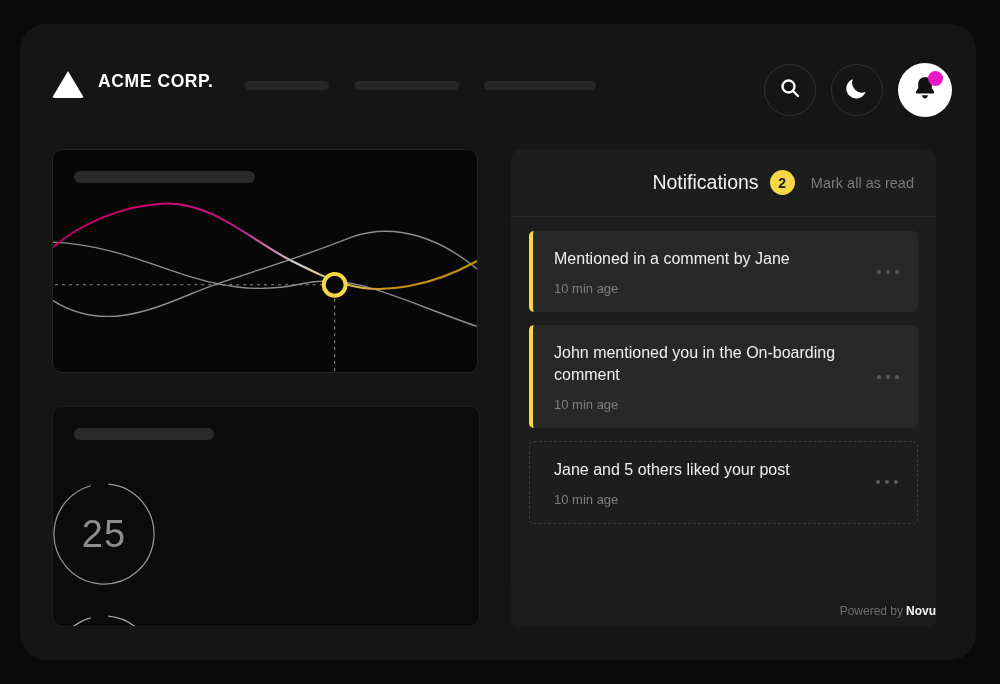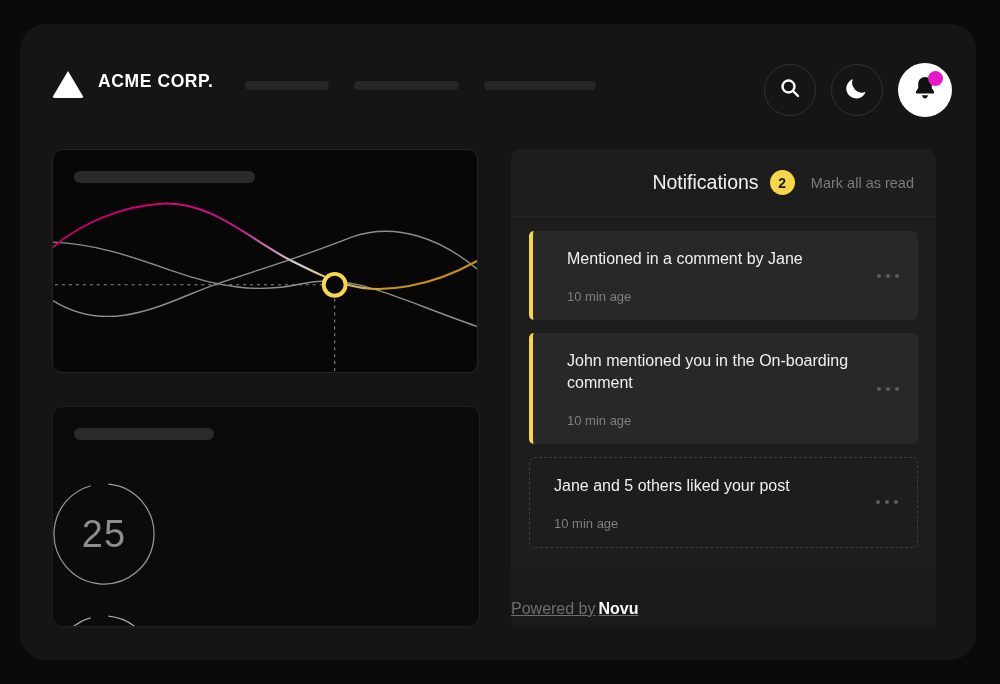--- a/index.html
+++ b/index.html
@@ -246,40 +246,40 @@
     position: relative;
     border-radius: 5px;
     padding: 17px 60px 16px 25px;
     margin-bottom: 13px;
     min-height: 72px;
   }
 
   .notif-item.unread {
     background: #282828;
     border-left: 4px solid #f7d648;
-    padding-left: 34px;
+    padding-left: 21px;
   }
 
   .notif-item.read {
     background: transparent;
     border: 1px dashed #3c3c3c;
     padding-left: 24px;
   }
 
   .notif-text {
     color: #f0f0f0;
     font-size: 16px;
     line-height: 1.33;
     font-weight: normal;
   }
 
   .notif-time {
     color: #7e7e7e;
     font-size: 13px;
-    margin-top: 20px;
+    margin-top: 12px;
   }
 
   .notif-menu {
     position: absolute;
     right: 19px;
     top: 50%;
     transform: translateY(-50%);
     display: flex;
     gap: 5px;
   }
@@ -298,24 +298,23 @@
     height: 62px;
     background: linear-gradient(to bottom, rgba(29,29,29,0) 0%, rgba(26,26,26,0.85) 42%, #1a1a1a 72%);
     pointer-events: none;
   }
 
   .panel-footer {
     position: absolute;
     left: 0;
     bottom: 9px;
     width: 100%;
-    text-align: left;
-    font-size: 16px;
+    text-align: right;
+    font-size: 12px;
     color: #6e6e6e;
-    text-decoration: underline;
   }
   .panel-footer b {
     color: #f7f7f7;
     font-weight: bold;
     margin-left: 3px;
   }
 </style>
 </head>
 <body>
 

